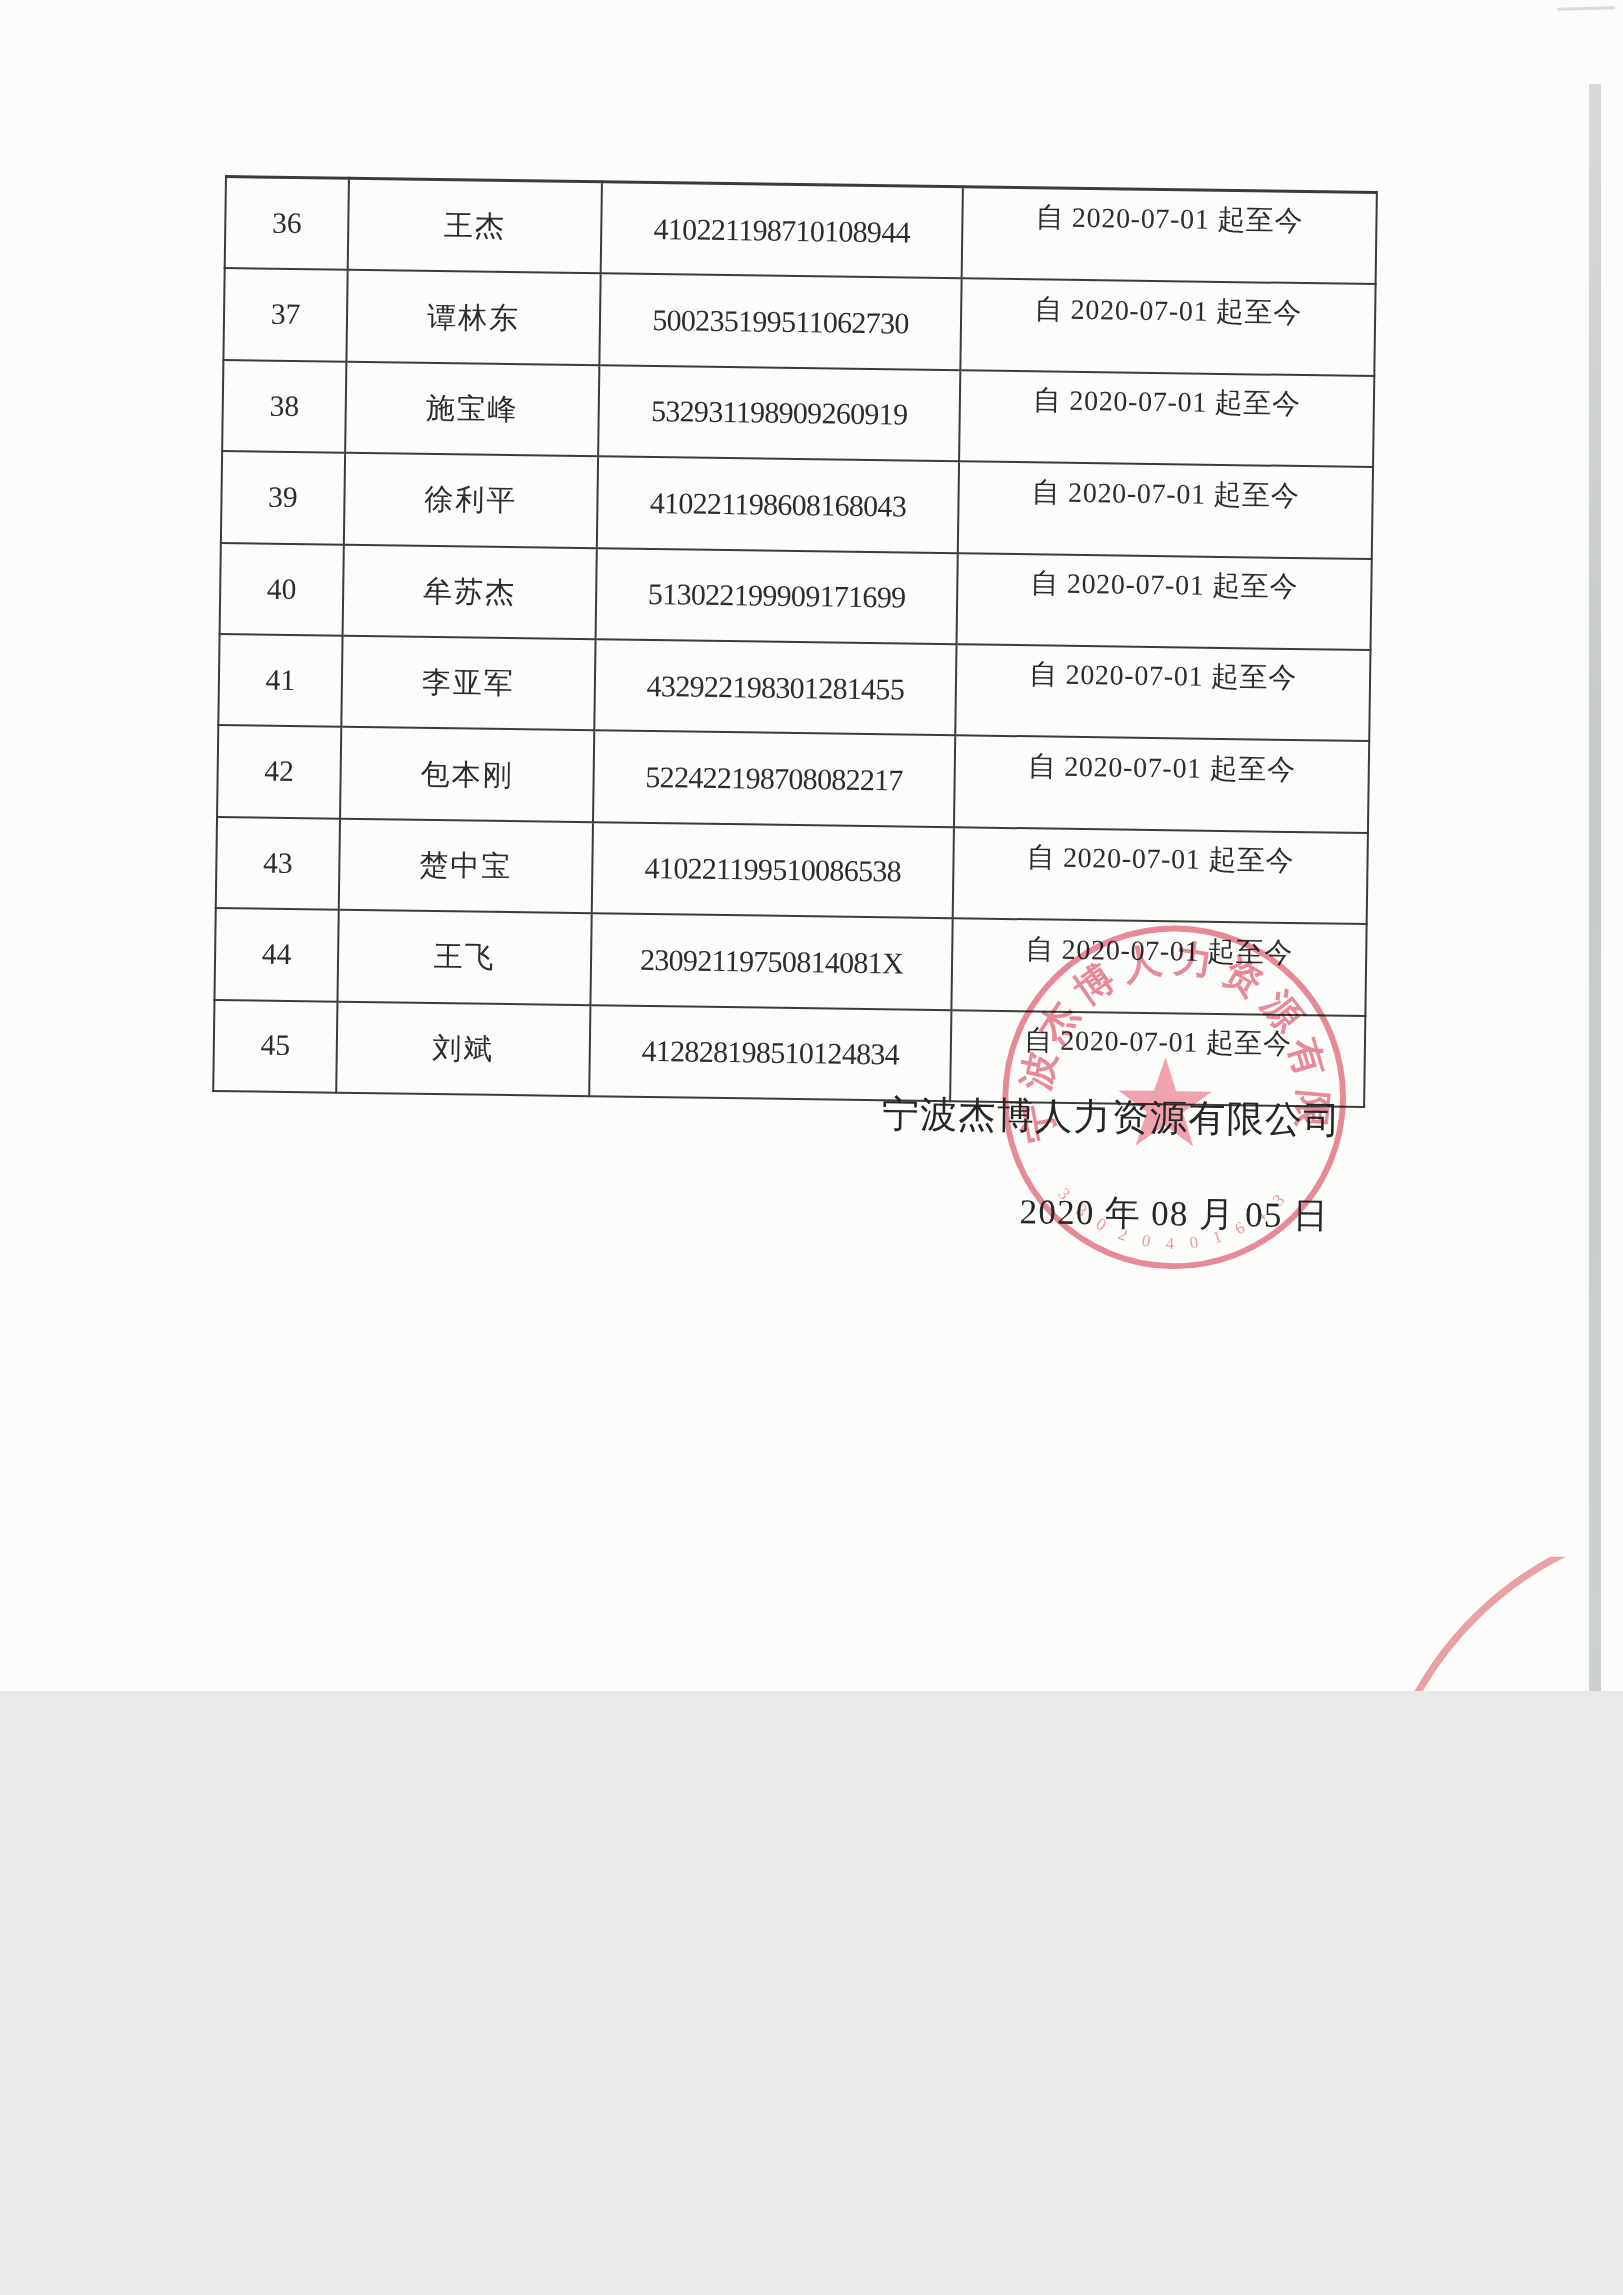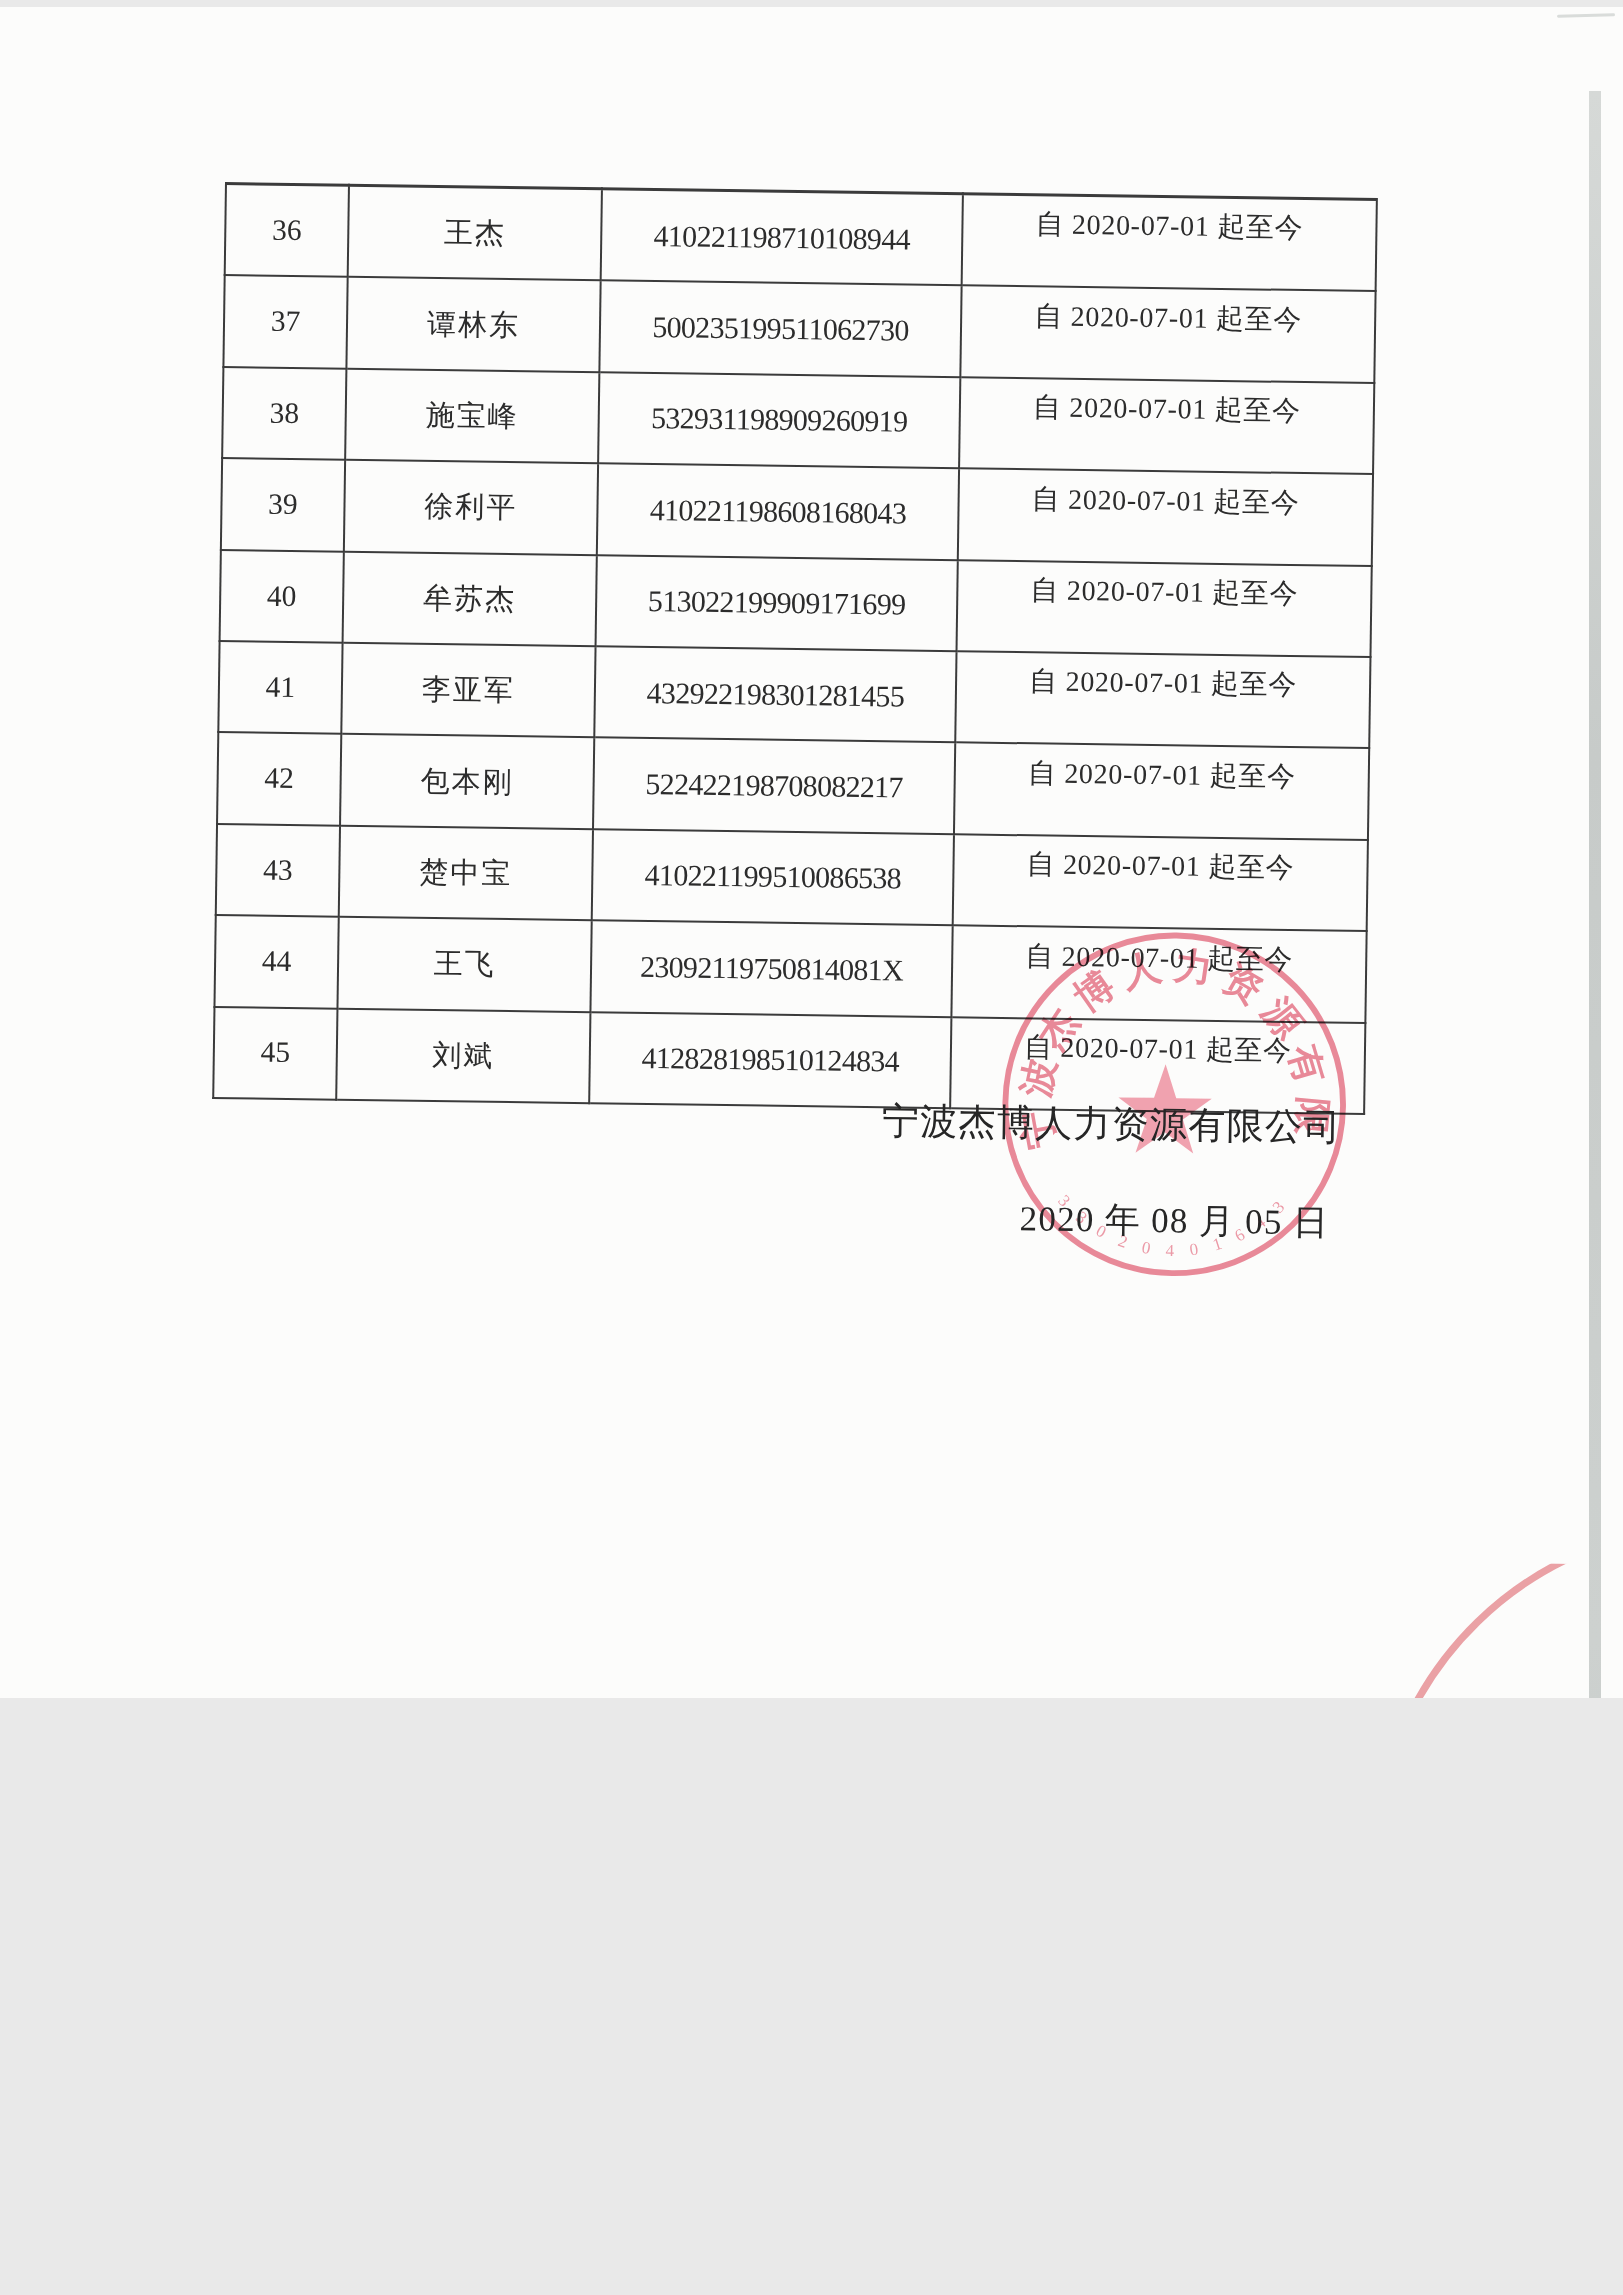--- a/index.html
+++ b/index.html
@@ -3,21 +3,20 @@
 <meta charset="utf-8">
 <style>
   html,body{margin:0;padding:0;background:#e9e9e9;}
   .page{
     position:relative;
     width:1623px;height:1691px;
     background:#fcfcfb;
     overflow:hidden;
     font-family:"Liberation Serif","DejaVu Serif",serif;
     color:#242424;
-    margin-top:7px;
   }
   
   .scan{
     position:absolute;inset:0;
     transform:rotate(0.8deg);
     transform-origin:225px 175px;
   }
   .roster{
     position:absolute;left:225px;top:175px;
     border-collapse:collapse;table-layout:fixed;

